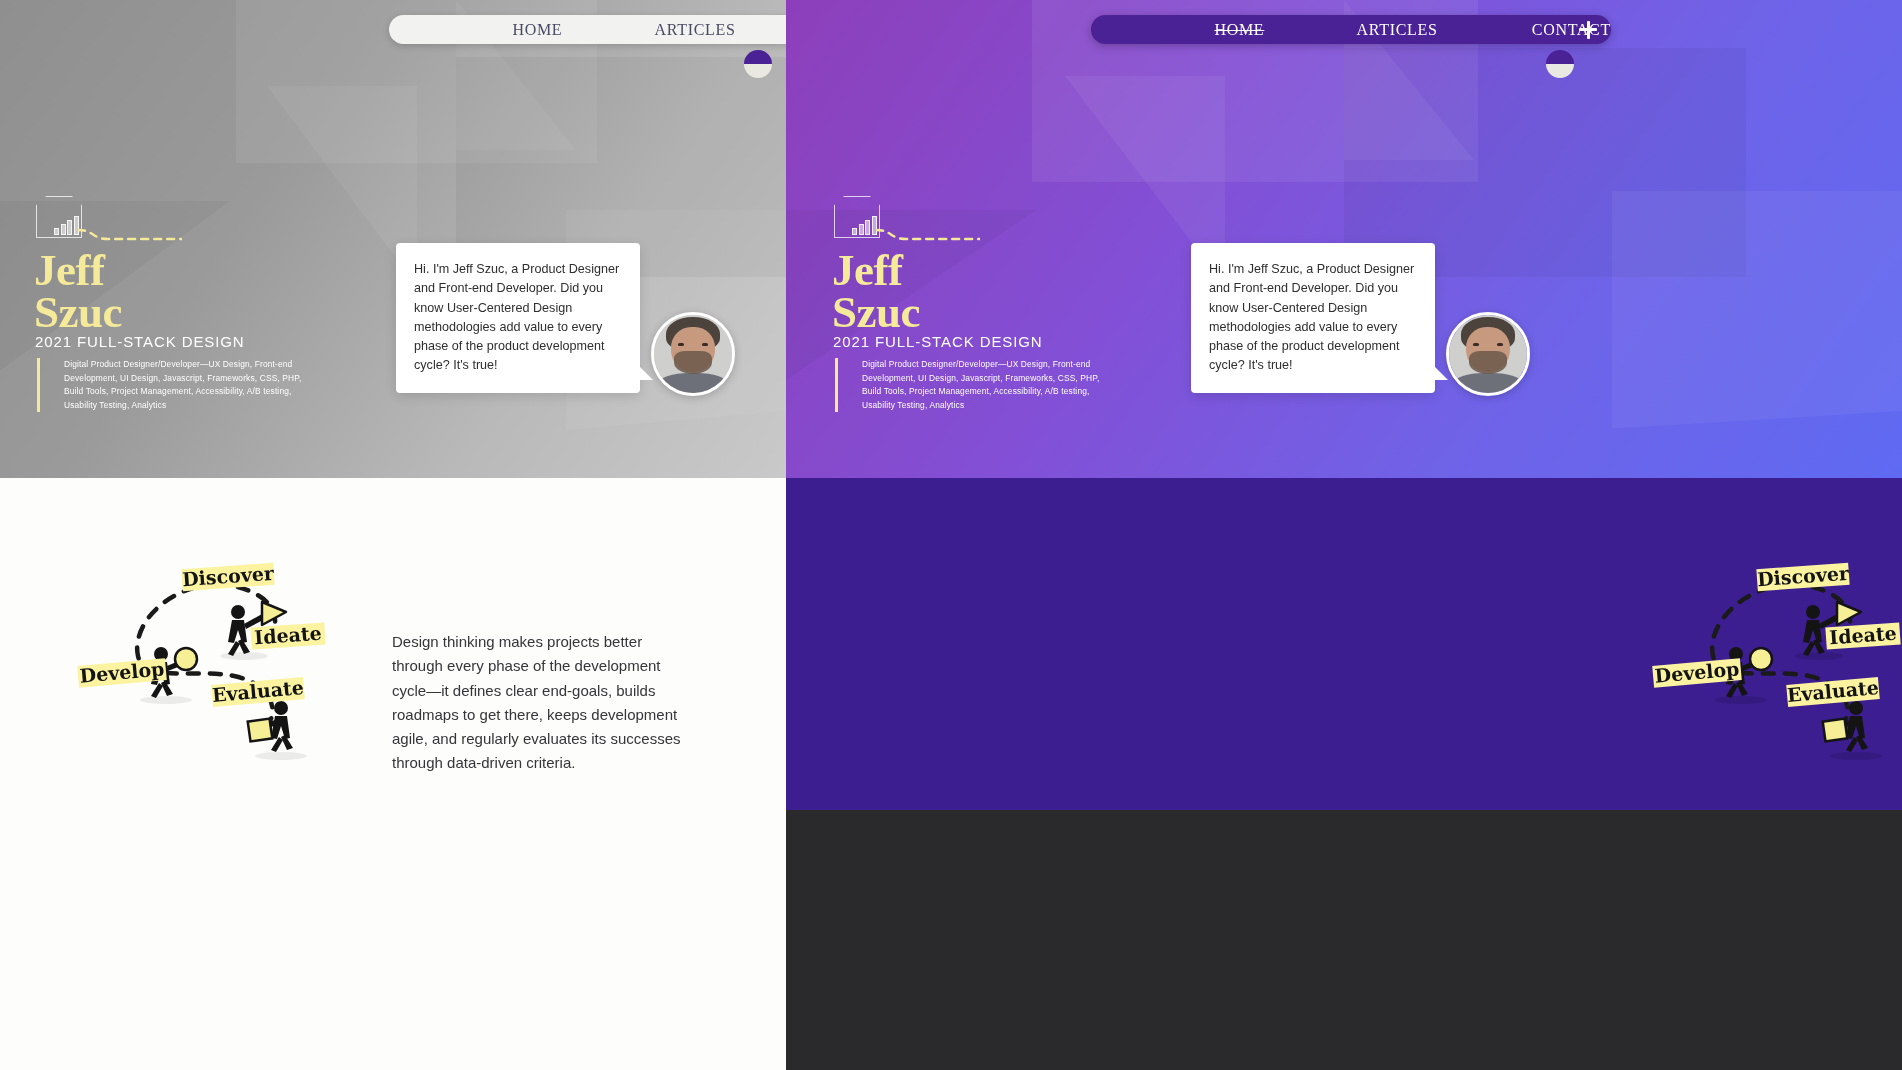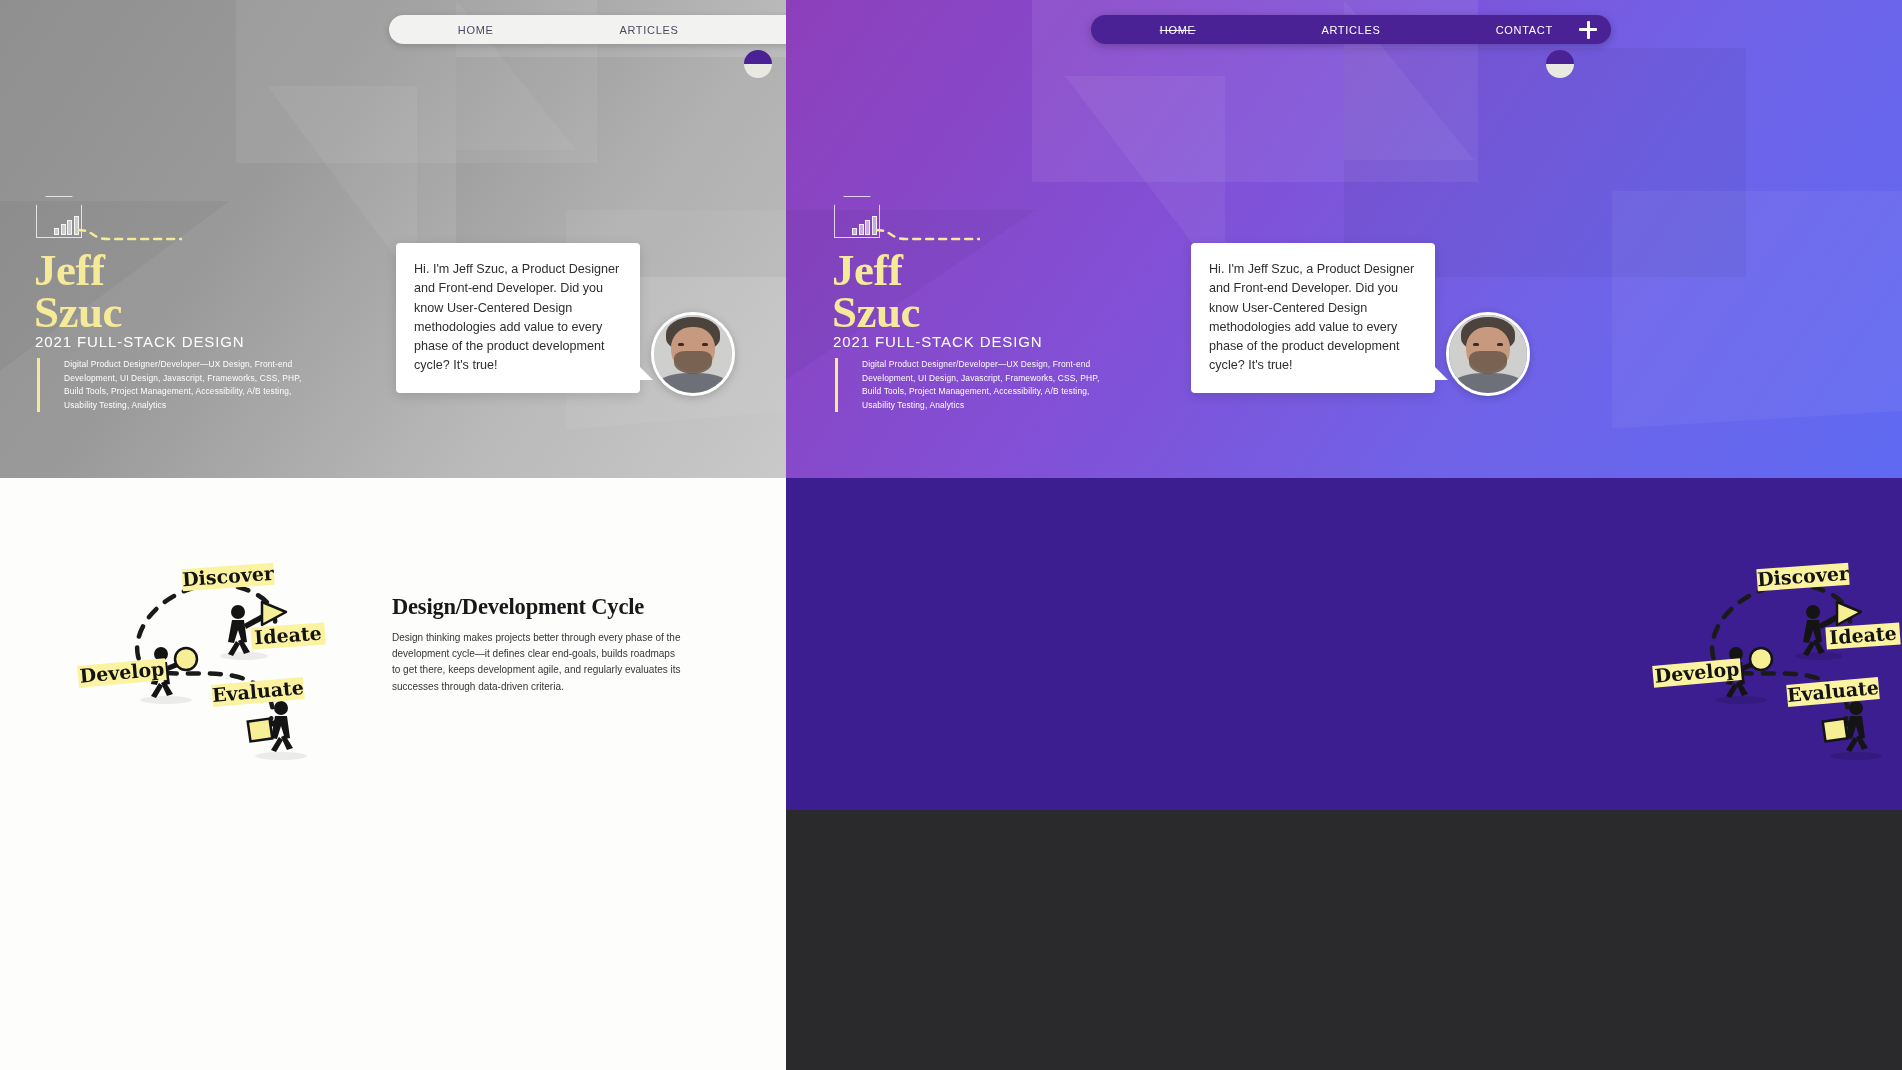--- a/index.html
+++ b/index.html
@@ -27,22 +27,22 @@
   .tri { position:absolute; width:0; height:0; opacity:.06; }
 
   
   .navwrap { position:absolute; top:15px; z-index:20; }
   .left  .navwrap { left:389px; width:520px; }
   .right .navwrap { left:305px; width:520px; }
   .navbar { height:29px; border-radius:15px; display:flex; align-items:center;
             position:relative; }
   .left  .navbar { background:#f2f2f0; box-shadow:0 2px 7px rgba(0,0,0,.17); }
   .right .navbar { background:#4a2296; box-shadow:0 2px 9px rgba(0,0,0,.25); }
-  .navitem { flex:1; text-align:center; font-size:11px; letter-spacing:.7px;
-             cursor:pointer; user-select:none; }
+  .navitem { flex:1; text-align:right; font-size:16px; letter-spacing:.7px;
+             cursor:pointer; user-select:none;font-family:Liberation Serif, serif; }
   .left  .navitem { color:#4a4a63; }
   .right .navitem { color:#ffffff; }
   .navitem.struck { text-decoration:line-through; text-decoration-thickness:1.3px; }
   .plus { position:absolute; right:14px; top:50%; transform:translateY(-50%);
           width:18px; height:18px; cursor:pointer; }
   .plus::before, .plus::after { content:""; position:absolute; background:currentColor; border-radius:1px;}
   .plus::before { left:0; top:7.5px; width:18px; height:3px; }
   .plus::after  { top:0; left:7.5px; height:18px; width:3px; }
   .right .plus { color:#ffffff; }
 
@@ -114,21 +114,21 @@
   .right .cycle { background:#3c1e90; height:332px; }
 
   .illus { position:absolute; width:300px; height:250px; }
   .left  .illus { left:66px; top:50px; }
   .right .illus { left:855px; top:50px; }
   .illus svg { width:100%; height:100%; overflow:visible; }
 
   .cyc-title { position:absolute; font-family:"Liberation Serif", serif; font-weight:700;
                font-size:22.5px; letter-spacing:-.2px; }
   .left  .cyc-title { left:392px; top:116px; color:#18181a; width:330px; }
-  .cyc-body { position:absolute; font-size:10px; line-height:1.62; width:292px; }
+  .cyc-body { position:absolute; font-size:15px; line-height:1.62; width:292px; }
   .left  .cyc-body { left:392px; top:152px; color:#35353a; }
 
   .darkbar { position:absolute; left:0; bottom:0; width:100%; height:260px; background:#2a2a2d; }
 </style>
 </head>
 <body>
 
 <div class="stage">
 
   <section class="panel left">
@@ -238,21 +238,20 @@
           <g>
             <rect x="12" y="134" width="88" height="22" fill="#fbf3a0" transform="rotate(-5 56 145)"></rect>
             <text x="56" y="151" font-family="DejaVu Serif, serif" font-weight="bold" font-size="19" fill="#141414" text-anchor="middle" transform="rotate(-5 56 145)">Develop</text>
           </g>
           <g>
             <rect x="146" y="153" width="92" height="22" fill="#fbf3a0" transform="rotate(-5 192 164)"></rect>
             <text x="192" y="170" font-family="DejaVu Serif, serif" font-weight="bold" font-size="19" fill="#141414" text-anchor="middle" transform="rotate(-5 192 164)">Evaluate</text>
           </g>
         </svg>
       </div>
-      <h2 class="cyc-title">Design/Development Cycle</h2>
       <p class="cyc-body">Design thinking makes projects better through every phase of the development cycle—it defines clear end-goals, builds roadmaps to get there, keeps development agile, and regularly evaluates its successes through data-driven criteria.</p>
     </div>
   </section>
 
   <section class="panel right">
 
     <div class="hero">
       <div class="hero-clip">
         <div class="facet" style="left:22%;top:-10%;width:40%;height:48%;"></div>
         <div class="facet d" style="left:50%;top:10%;width:36%;height:48%;"></div>

